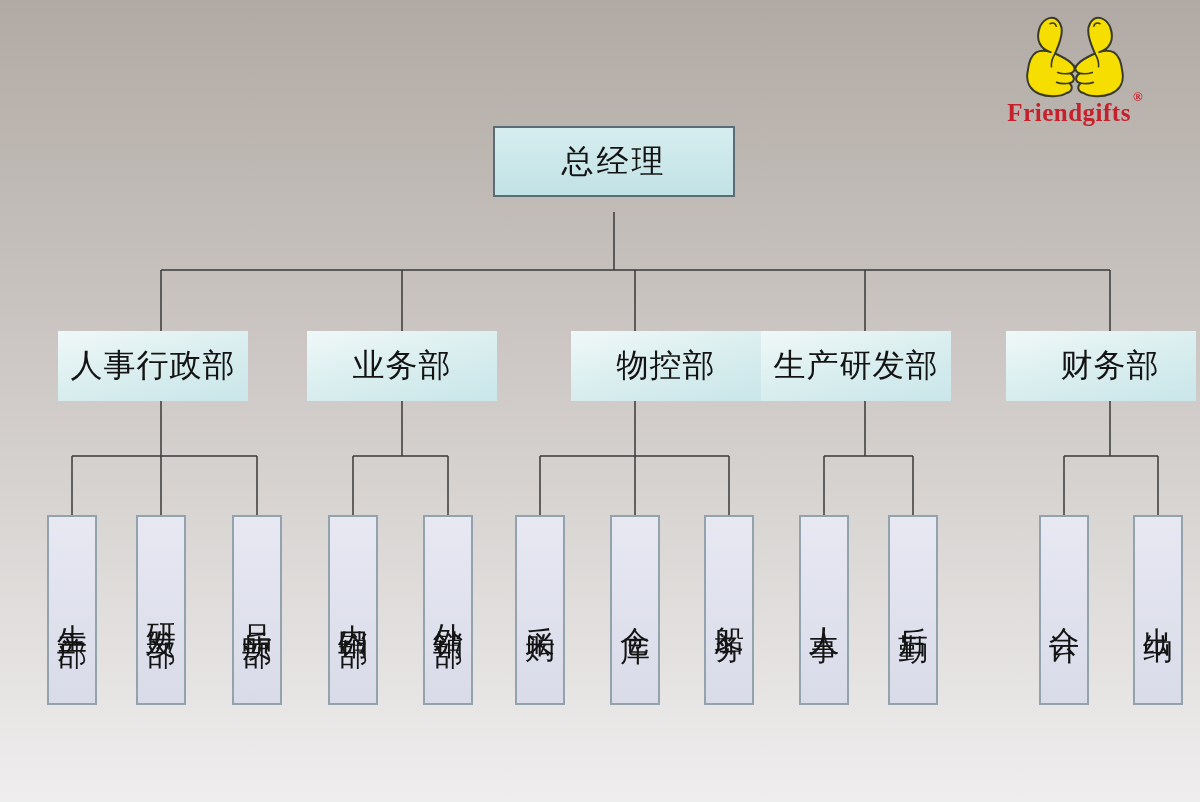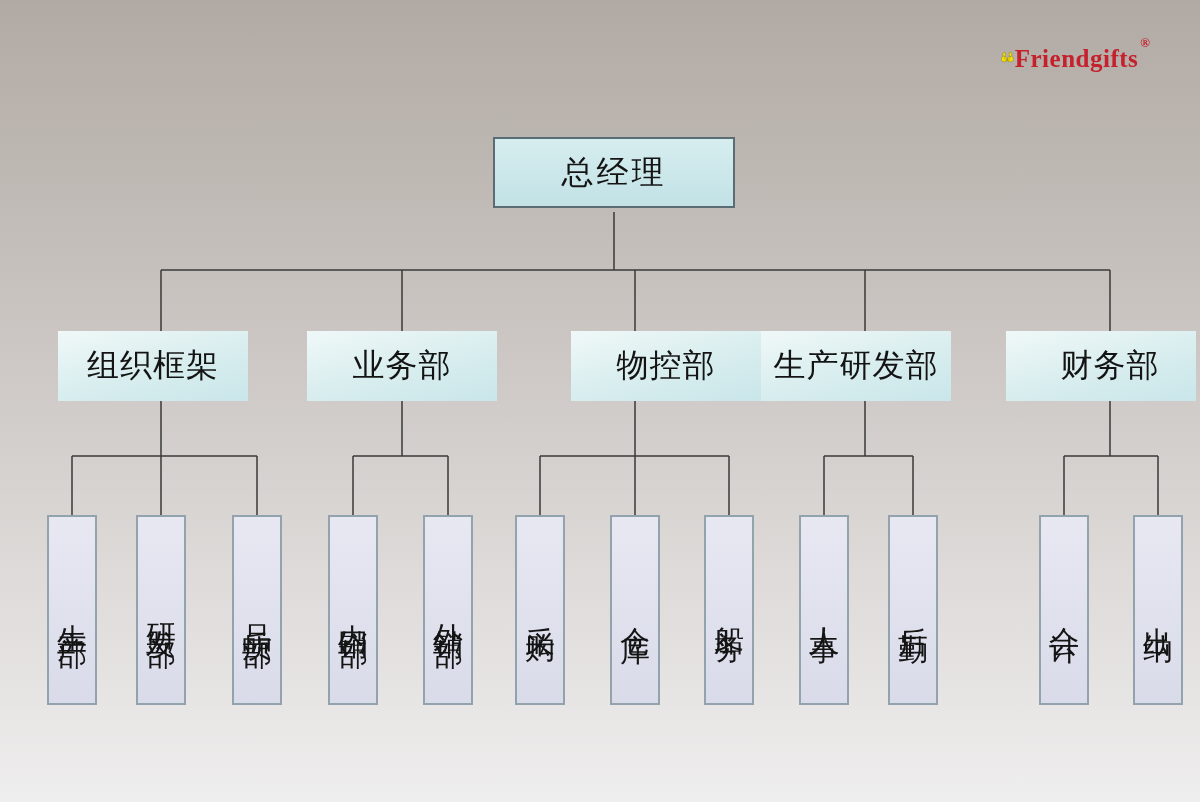--- a/index.html
+++ b/index.html
@@ -13,21 +13,21 @@
   }
   .connector-layer{position:absolute;left:0;top:0;pointer-events:none;}
   .box{position:absolute;display:flex;align-items:center;justify-content:center;
        color:#141414;box-sizing:border-box;}
   .title-box{
     left:88px;top:45px;width:265px;height:60px;
     background:#9dc4d3;
     font-size:42px;letter-spacing:6px;padding-left:6px;
   }
   .root-box{
-    left:493px;top:137px;width:242px;height:71px;
+    left:493px;top:126px;width:242px;height:71px;
     background:linear-gradient(180deg,#d6edef 0%,#c2e2e6 100%);
     border:2px solid #5c6c74;
     font-size:32px;letter-spacing:3px;
   }
   .dept-box{
     top:331px;width:190px;height:70px;
     background:linear-gradient(165deg,#f0f8f8 0%,#d8edee 55%,#c9e6ea 100%);
     font-size:32px;letter-spacing:1px;
   }
   .sub-box{
@@ -35,21 +35,21 @@
     background:linear-gradient(180deg,#e7e8f2 0%,#d9dbe9 100%);
     border:2px solid #93a3ad;
     font-size:30px;
   }
   .sub-box .vtext{
     writing-mode:vertical-rl;text-orientation:upright;
     letter-spacing:7px;line-height:1;
   }
   .logo{
     position:absolute;left:1000px;top:16px;width:150px;
-    display:flex;flex-direction:row;align-items:center;
+    display:flex;flex-direction:column;align-items:center;
   }
   .logo-text-row{display:flex;align-items:flex-start;margin-top:2px;}
   .logo-brand{
     font-size:25px;font-weight:bold;color:#c5202c;
     letter-spacing:0.5px;line-height:1;
   }
   .logo-reg{
     font-size:13px;font-weight:bold;color:#c5202c;
     line-height:1;margin-left:2px;margin-top:-10px;
   }
@@ -102,21 +102,21 @@
       </g>
     </svg>
     <div class="logo-text-row">
       <span class="logo-brand">Friendgifts</span>
       <span class="logo-reg">®</span>
     </div>
   </div>
 
   <div class="box root-box">总经理</div>
 
-  <div class="box dept-box" style="left:58px">组织框架</div>
+  <div class="box dept-box" style="left:58px">人事行政部</div>
   <div class="box dept-box" style="left:307px">业务部</div>
   <div class="box dept-box" style="left:571px">物控部</div>
   <div class="box dept-box" style="left:761px">生产研发部</div>
   <div class="box dept-box" style="left:1006px;padding-left:18px">财务部</div>
 
   <div class="box sub-box" style="left:47px">
       <span class="vtext">生产部</span>
     </div>
   <div class="box sub-box" style="left:136px">
       <span class="vtext">研发部</span>

